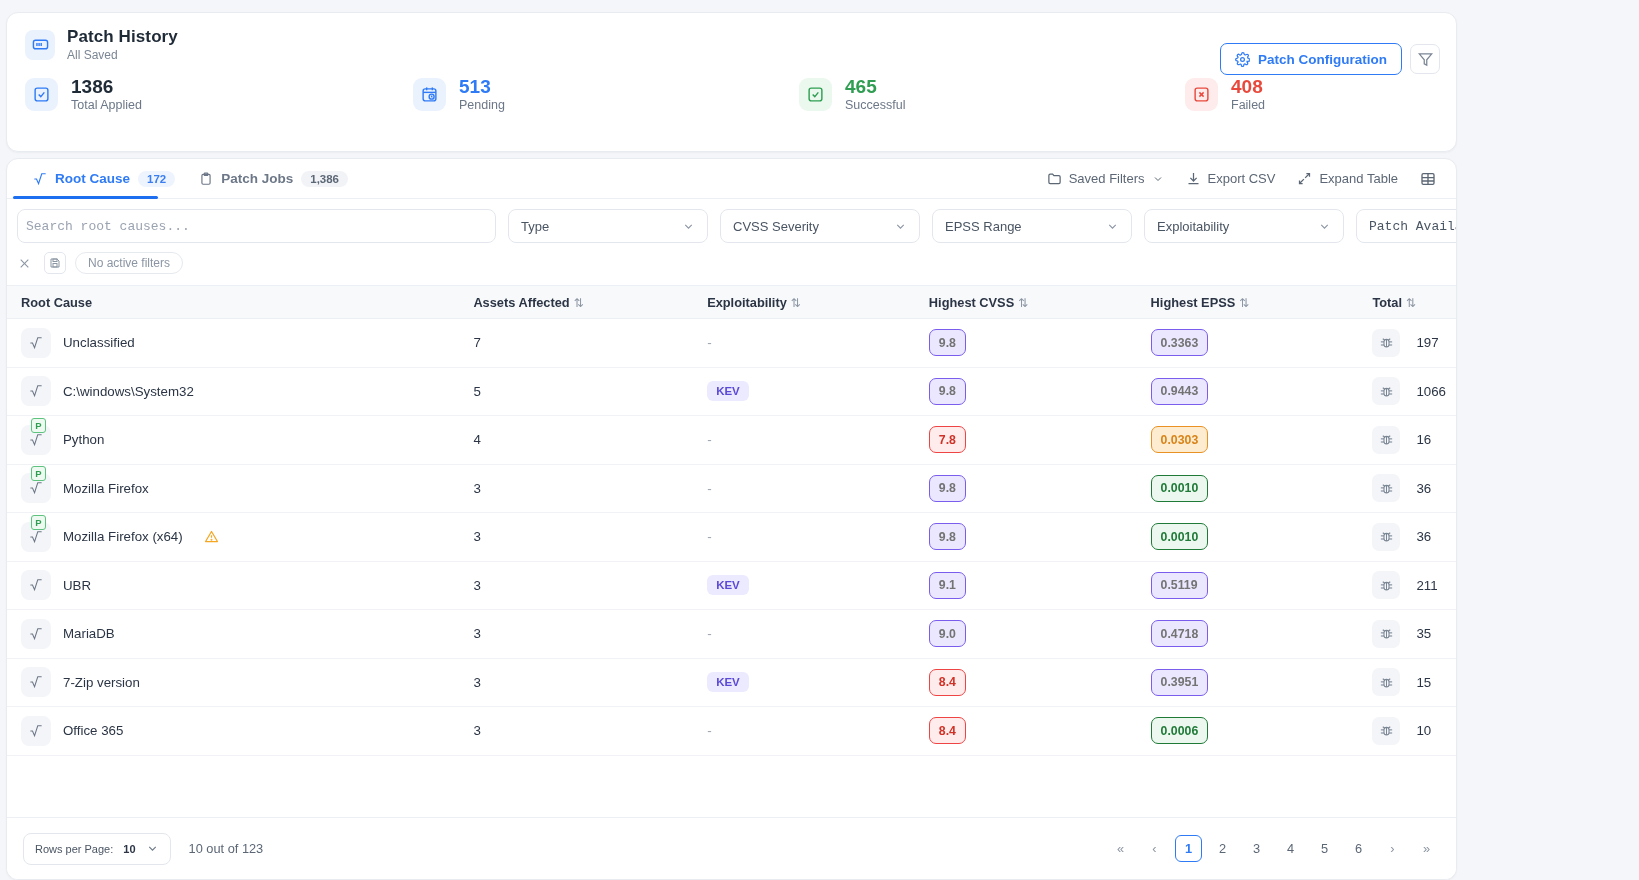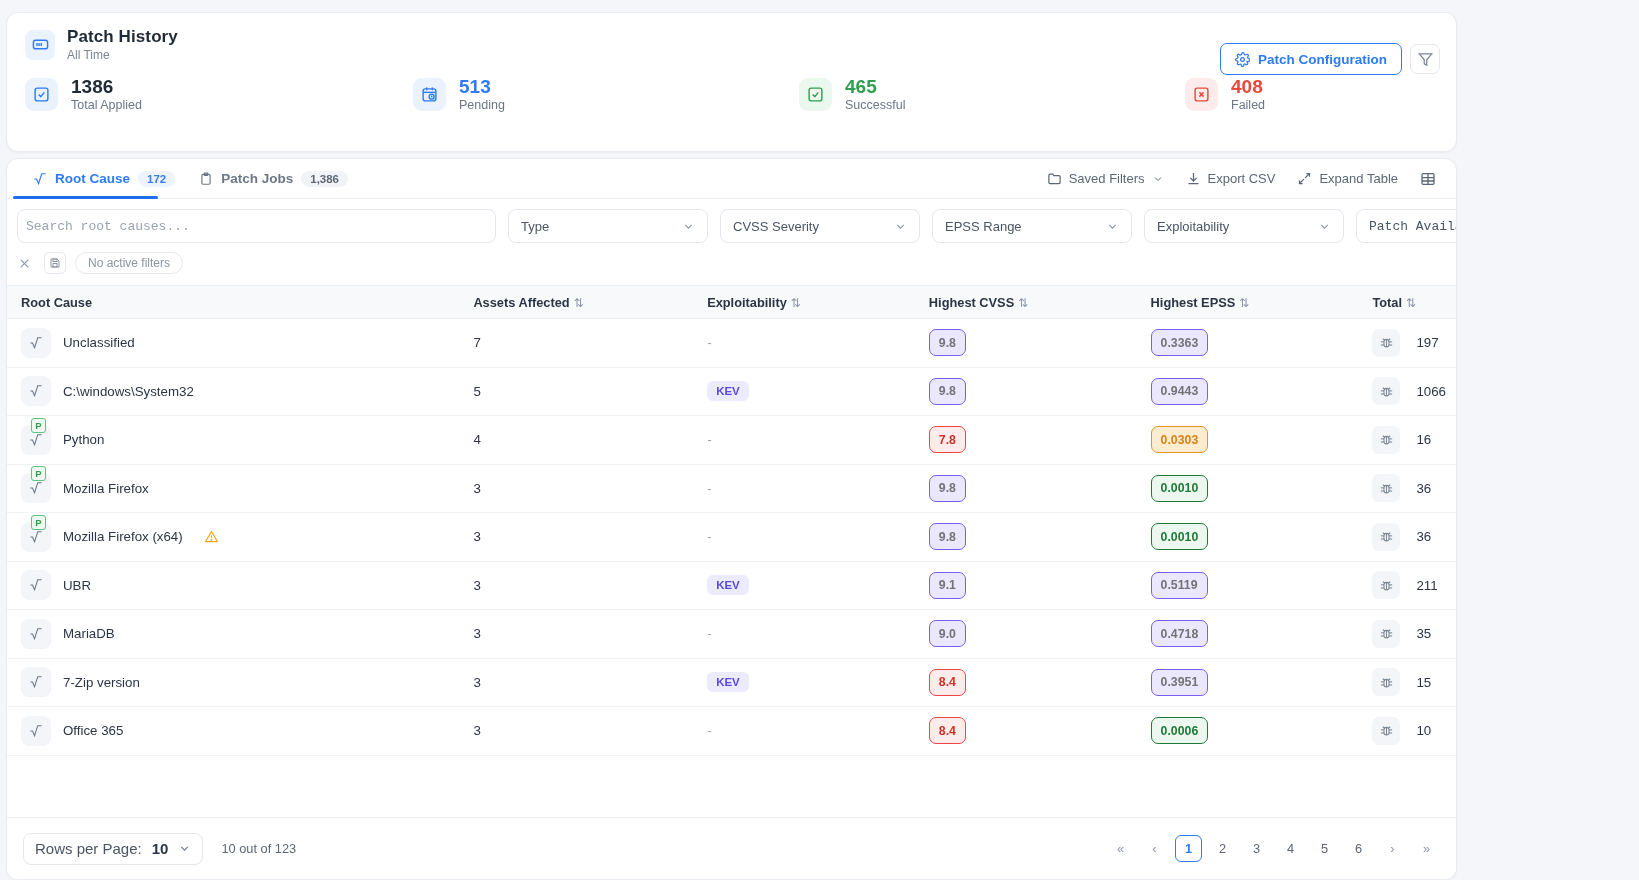--- a/index.html
+++ b/index.html
@@ -205,21 +205,21 @@
   
   .footer {
     position: absolute; left: 0; right: 0; bottom: 0; height: 62px;
     border-top: 1px solid #eceff3;
     display: flex; align-items: center; padding: 0 16px;
     background: #fff;
   }
   .rpp {
     display: flex; align-items: center; gap: 10px;
     border: 1px solid #e3e7ed; border-radius: 8px;
-    height: 32px; padding: 0 11px; font-size: 15px; color: #4a5563;
+    height: 32px; padding: 0 11px; font-size: 11px; color: #4a5563;
     cursor: pointer;
   }
   .rpp .val { font-weight: 600; color: #2b3545; }
   .count { margin-left: 18px; font-size: 12.8px; color: #5c6775; }
   .pager { margin-left: auto; display: flex; align-items: center; gap: 7px; }
   .pg {
     min-width: 27px; height: 27px; border-radius: 6px;
     display: flex; align-items: center; justify-content: center;
     font-size: 12.8px; color: #5c6775; cursor: pointer; padding: 0 6px;
   }
@@ -238,21 +238,21 @@
       <div class="title-icon">
         <svg width="17" height="17" viewBox="0 0 24 24" fill="none" stroke="currentColor" stroke-width="2">
           <rect x="2" y="6" width="20" height="12" rx="3"></rect>
           <line x1="7" y1="10" x2="7" y2="14"></line>
             <line x1="10" y1="10" x2="10" y2="14"></line>
           <line x1="13" y1="10" x2="13" y2="14"></line>
         </svg>
       </div>
       <div class="title-text">
         <h1>Patch History</h1>
-        <div class="sub">All Time</div>
+        <div class="sub">All Saved</div>
       </div>
     </div>
 
     <div class="title-actions">
       <div class="btn-outline">
         <span>
           <svg width="15" height="15" viewBox="0 0 24 24" fill="none" stroke="currentColor" stroke-width="2">
             <circle cx="12" cy="12" r="3"></circle>
             <path d="M19.4 15a1.65 1.65 0 0 0 .33 1.82l.06.06a2 2 0 1 1-2.83 2.83l-.06-.06a1.65 1.65 0 0 0-1.82-.33 1.65 1.65 0 0 0-1 1.51V21a2 2 0 1 1-4 0v-.09A1.65 1.65 0 0 0 9 19.4a1.65 1.65 0 0 0-1.82.33l-.06.06a2 2 0 1 1-2.83-2.83l.06-.06a1.65 1.65 0 0 0 .33-1.82 1.65 1.65 0 0 0-1.51-1H3a2 2 0 1 1 0-4h.09A1.65 1.65 0 0 0 4.6 9a1.65 1.65 0 0 0-.33-1.82l-.06-.06a2 2 0 1 1 2.83-2.83l.06.06A1.65 1.65 0 0 0 9 4.6h.09A1.65 1.65 0 0 0 10.6 3.09V3a2 2 0 1 1 4 0v.09A1.65 1.65 0 0 0 16.11 4.6a1.65 1.65 0 0 0 1.82-.33l.06-.06a2 2 0 1 1 2.83 2.83l-.06.06a1.65 1.65 0 0 0-.33 1.82v.09A1.65 1.65 0 0 0 21.91 10.6H22a2 2 0 1 1 0 4h-.09a1.65 1.65 0 0 0-1.51 1z"></path>
           </svg>

